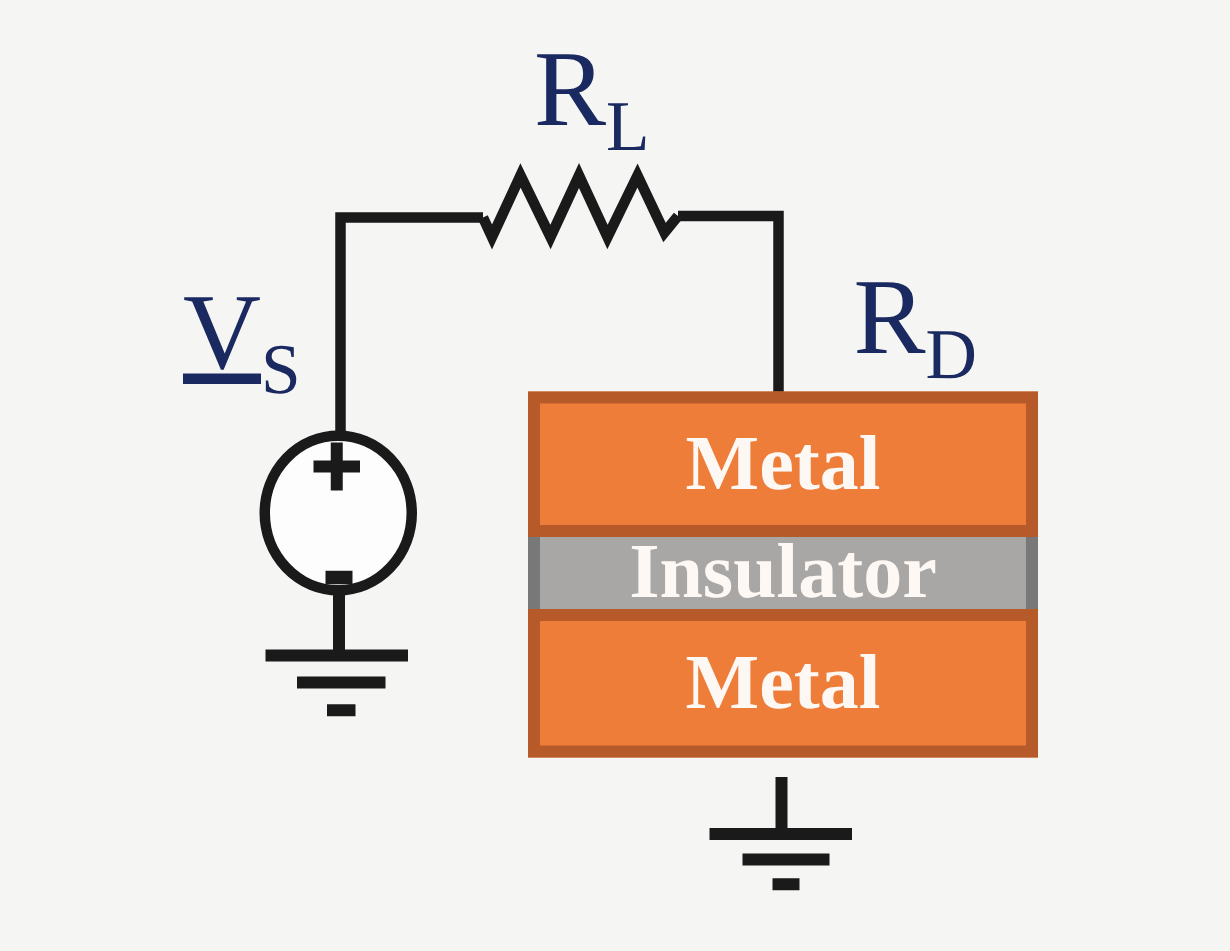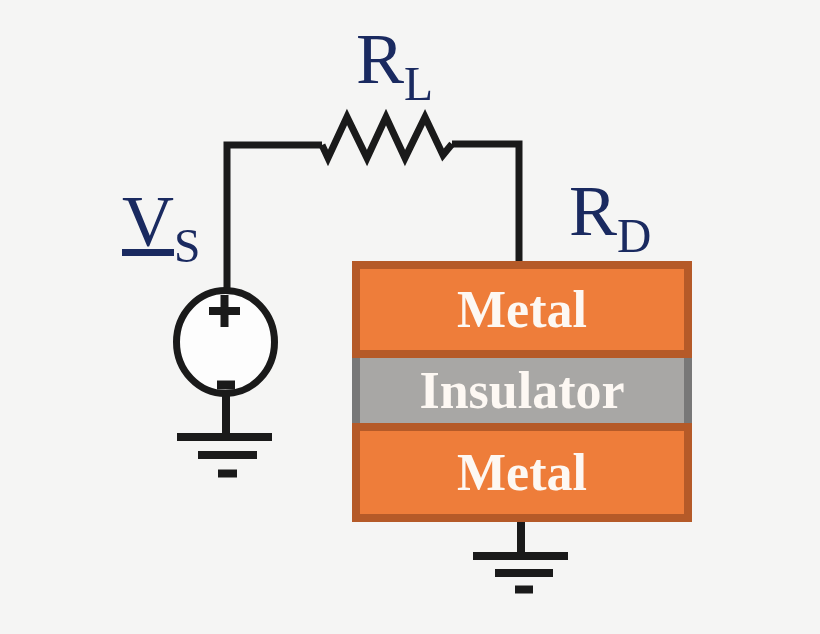--- a/index.html
+++ b/index.html
@@ -56,21 +56,21 @@
     align-items: center;
     justify-content: center;
   }
   .layer-metal {
     height: 97px;
     background: var(--metal_fill, #ee7d3a);
     border: 8px solid var(--metal_border, #b55a28);
   }
   .layer-metal-bottom { height: 99px; }
   .layer-insulator {
-    height: 65px;
+    height: 48px;
     background: var(--insulator_fill, #a8a7a5);
     border-left: 8px solid var(--insulator_border, #787878);
     border-right: 8px solid var(--insulator_border, #787878);
   }
   .layer-label {
     font-weight: bold;
     font-size: 52px;
     line-height: 1;
     color: var(--layer_text, #fdf8f3);
   }

